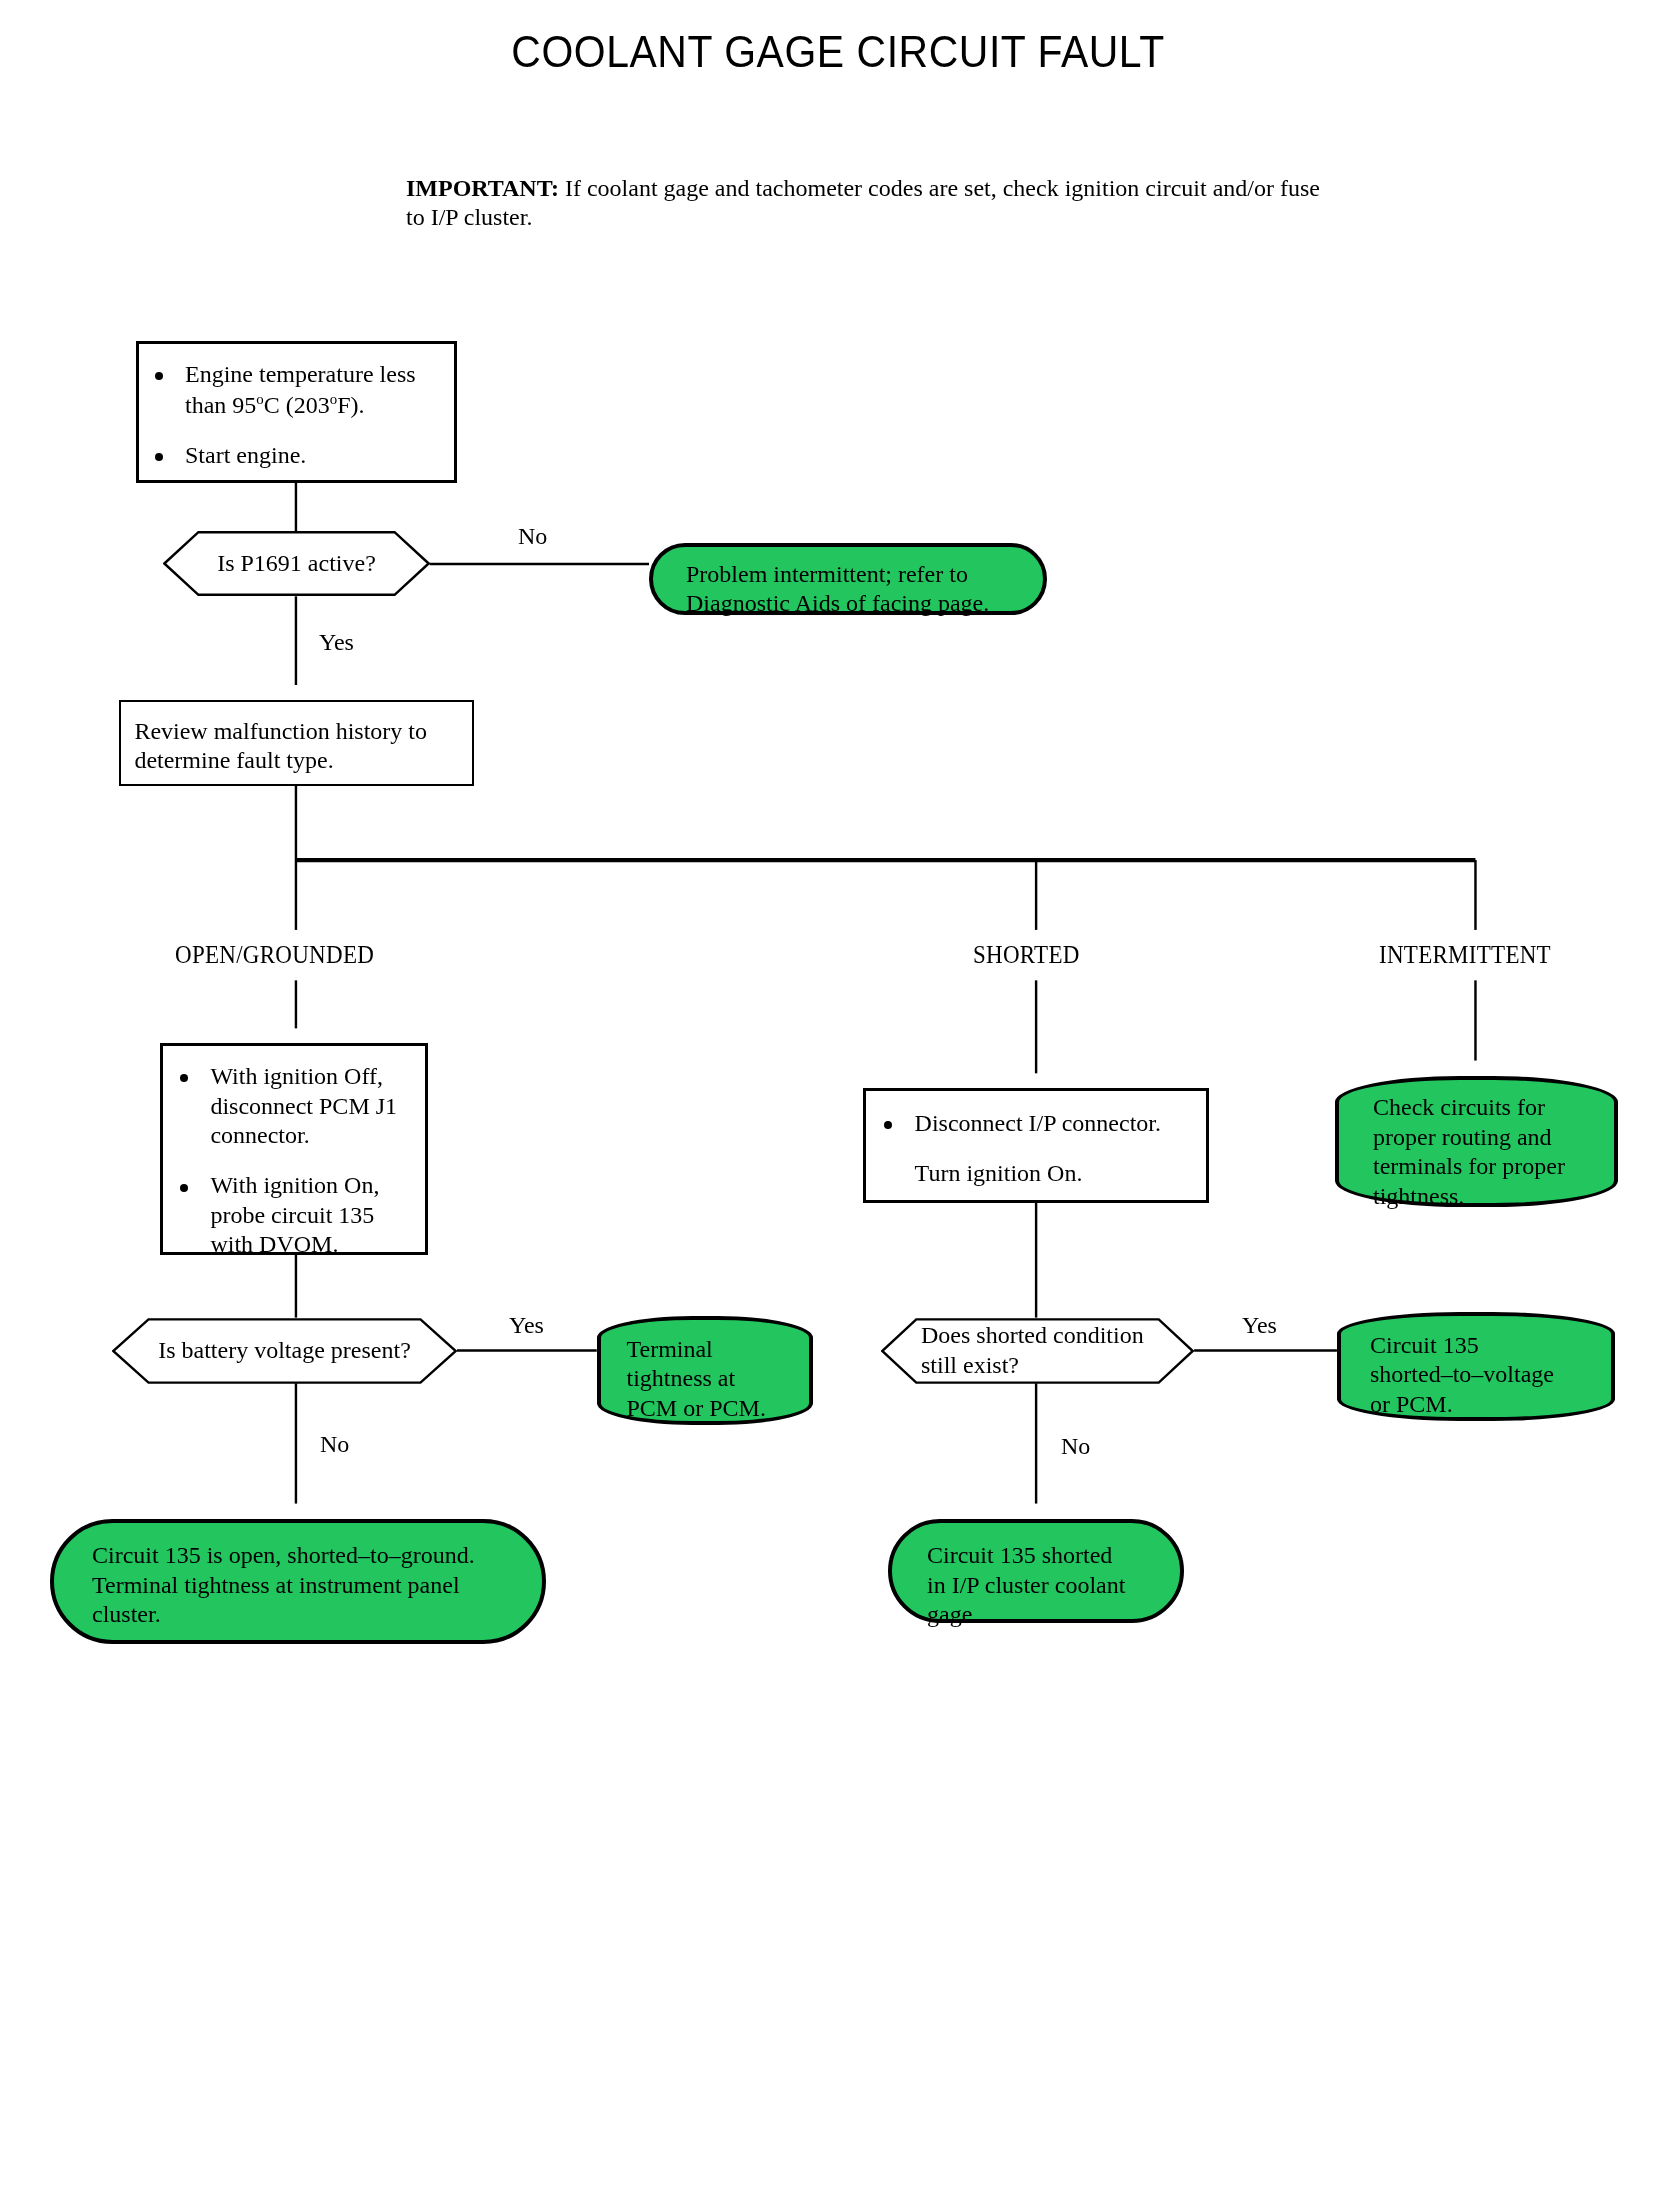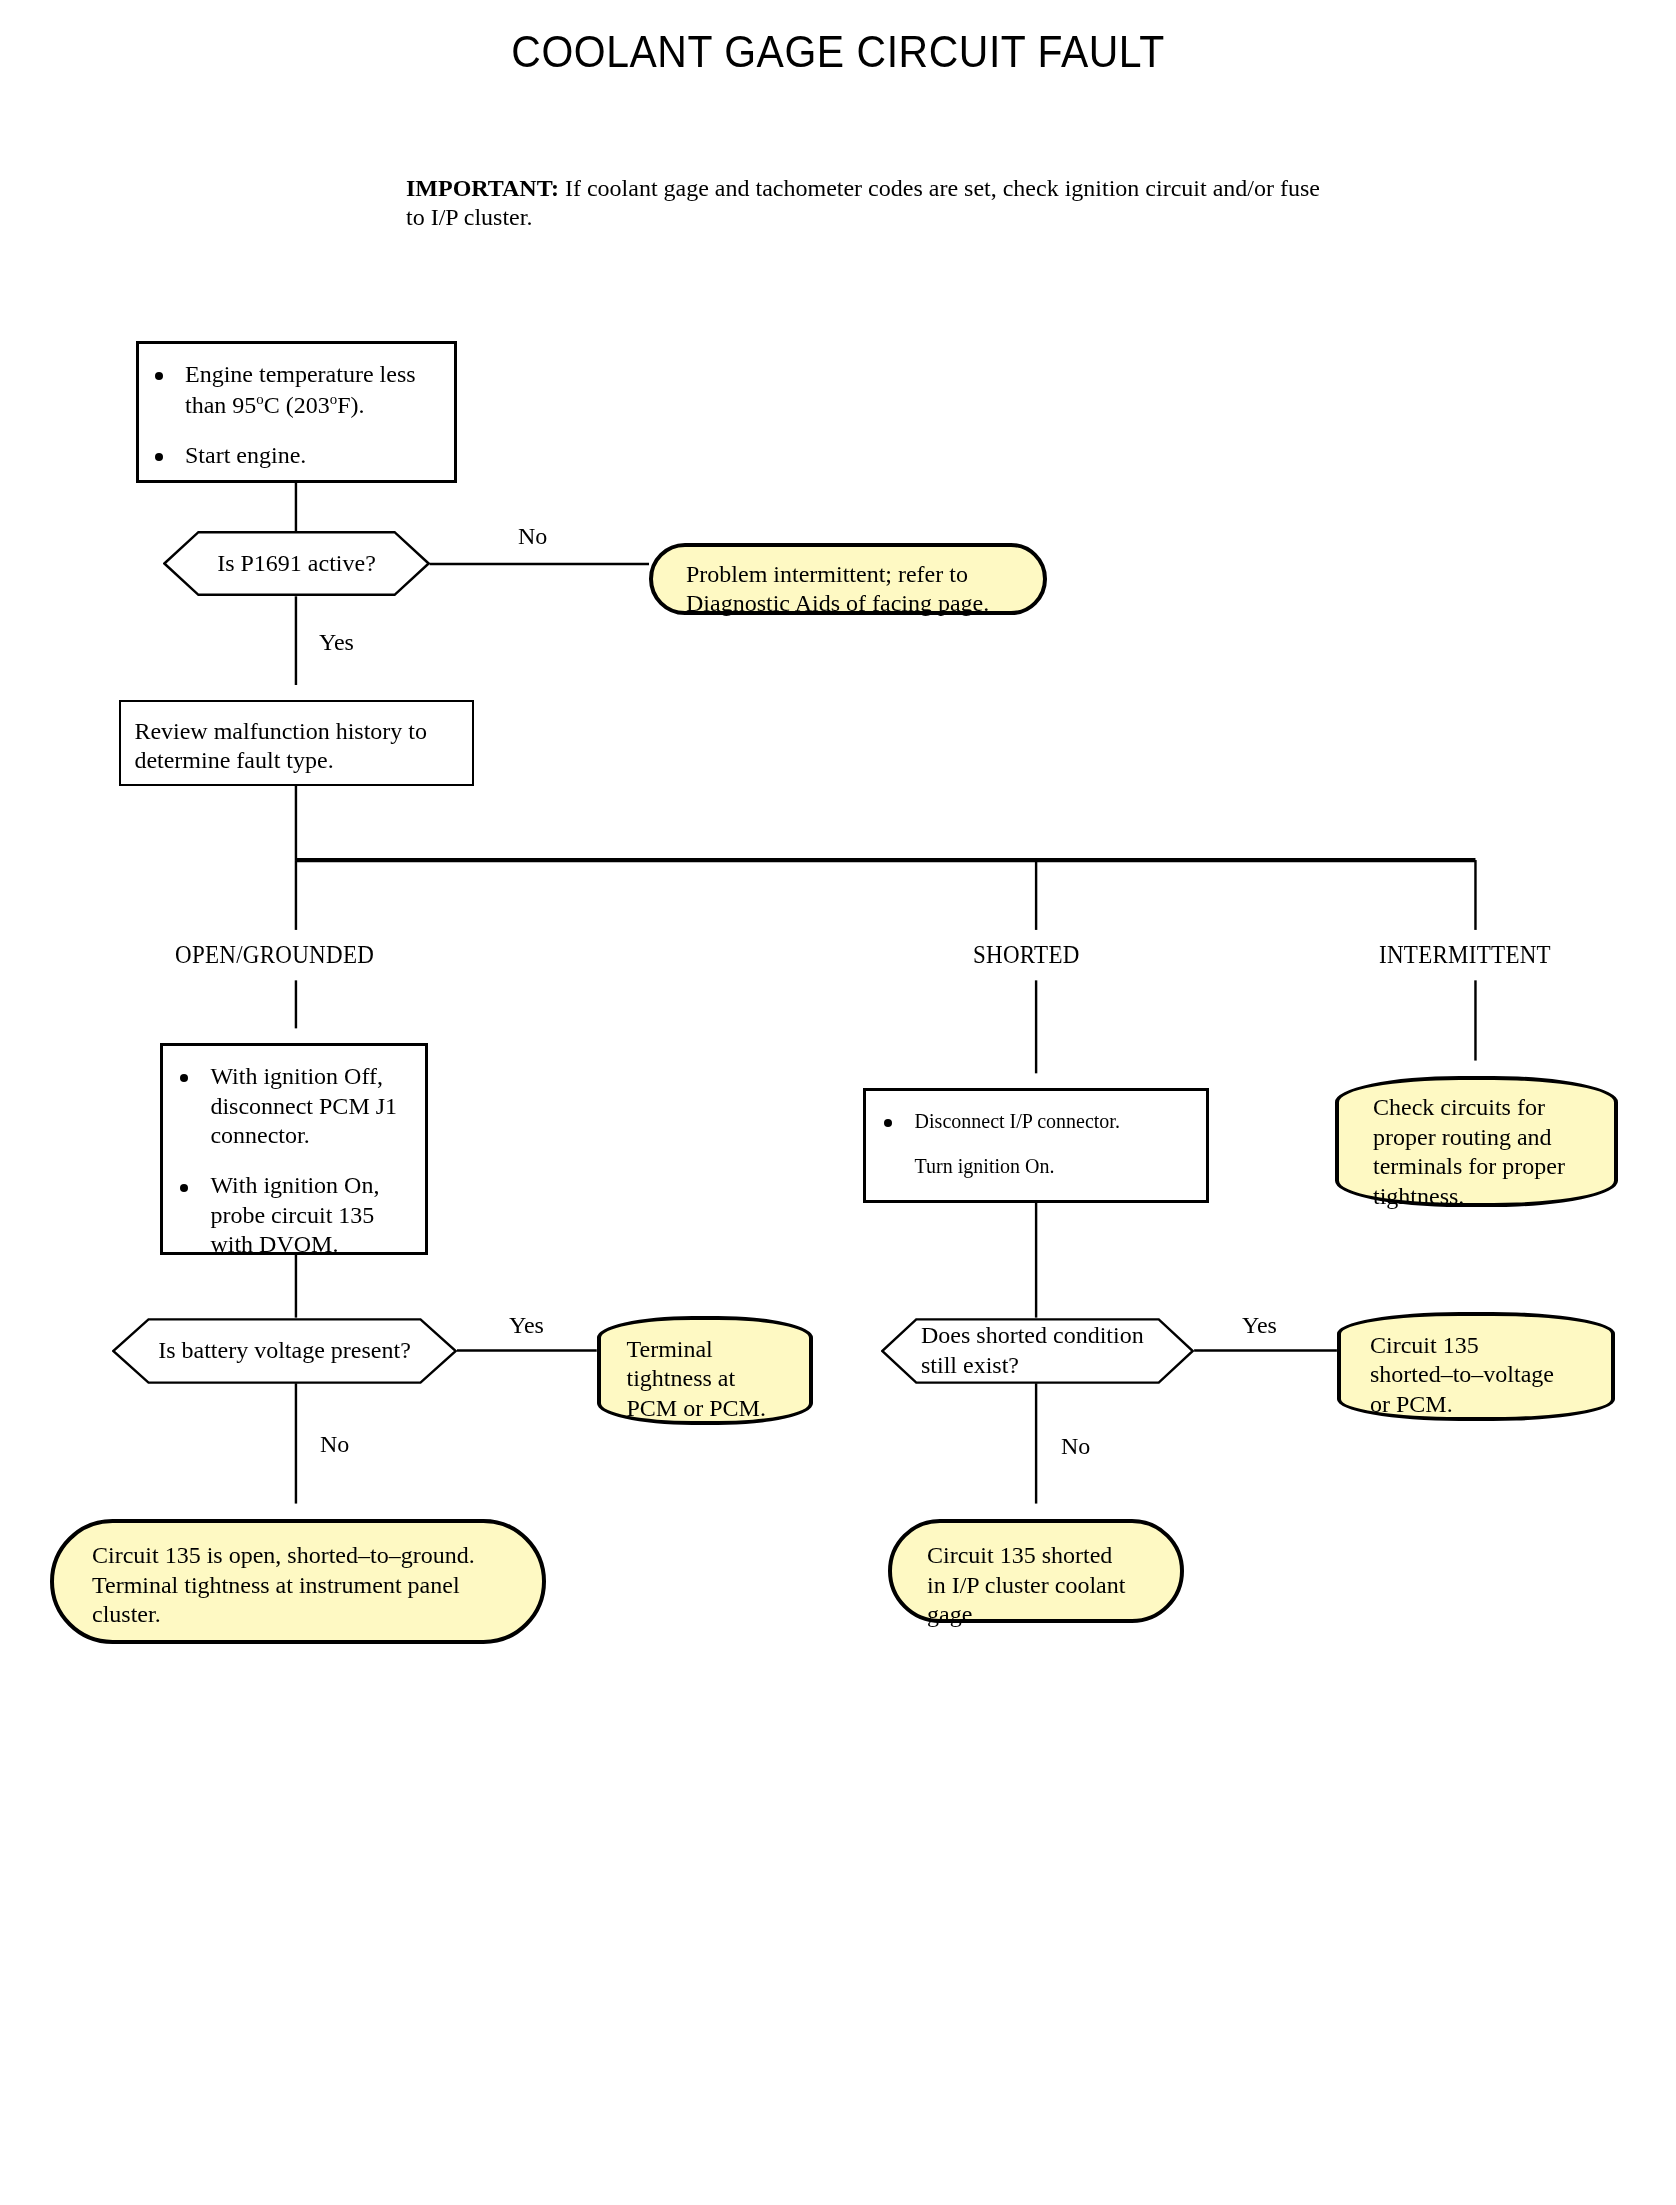--- a/index.html
+++ b/index.html
@@ -82,21 +82,21 @@
     top: 0.52em;
     width: 8px;
     height: 8px;
     background: #000;
     border-radius: 50%;
   }
 
   
   .term {
     border: 4.3px solid #000;
-    background: #fef9c3;
+    background: #22c55e;
     box-sizing: border-box;
   }
   .term.stadium { border-radius: 607px; }
   .term.barrel  { border-radius: 44% / 20%; }
   .term.soft    { border-radius: 36px; }
 
   
   .hexwrap { position: absolute; }
   .hexwrap svg { display: block; }
   .hexwrap .hextxt {
@@ -228,21 +228,21 @@
       <li class="sp">
         <span class="bullet"></span>
         <span>With ignition On,</span><br>
         <span>probe circuit 135</span><br>
         <span>with DVOM.</span>
       </li>
     </ul>
   </div>
 
   <div class="sh rect" style="left:863px; top:1073px; width:346px; height:115px;">
-    <ul class="bl" style="position:absolute; left:14.6px; top:18px; right:7.3px; font-size:20px; line-height:1.23;">
+    <ul class="bl" style="position:absolute; left:14.6px; top:18px; right:7.3px; font-size:24px; line-height:1.23;">
       <li>
         <span class="bullet"></span>
         <span>Disconnect I/P connector.</span>
       </li>
       <li class="sp nobullet">
         
         <span>Turn ignition On.</span>
       </li>
     </ul>
   </div>

